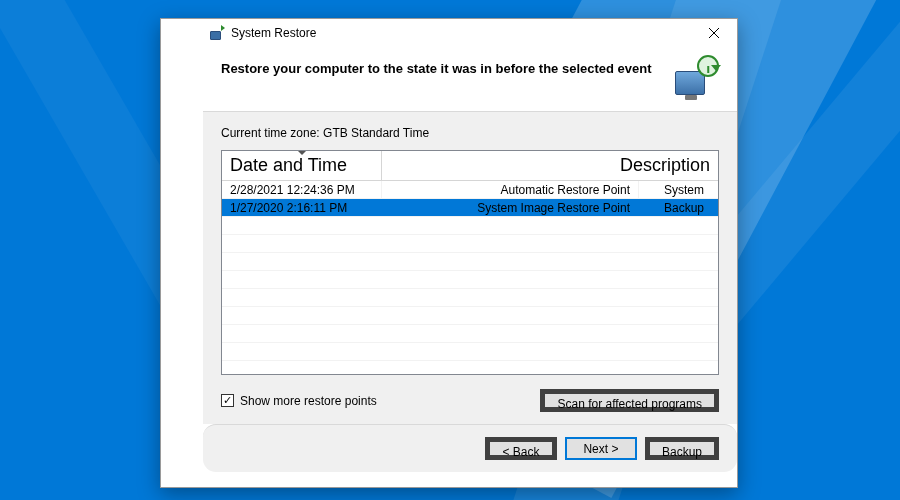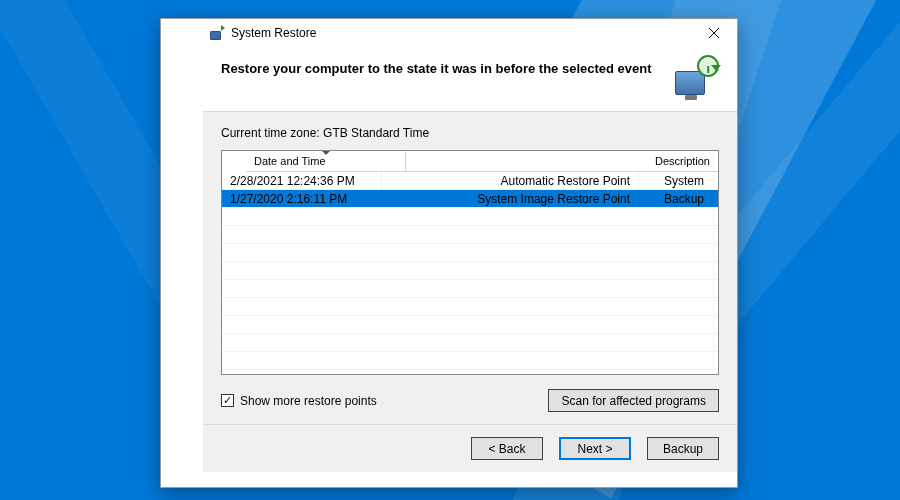--- a/index.html
+++ b/index.html
@@ -112,22 +112,21 @@
   .tz-line { font-size: 12px; margin-bottom: 10px; }
 
   .listview {
     background: #fff;
     border: 1px solid #828790;
     height: 225px;
     overflow: hidden;
   }
   .lv-header {
     display: flex;
-    font-size: 11px;
-    margin-left: 24px;
+    font-size: 18px;
   }
   .lv-header .col {
     padding: 4px 8px 4px 8px;
     border-right: 1px solid #d5d5d5;
     border-bottom: 1px solid #d5d5d5;
     background: #fff;
     position: relative;
   }
   .lv-header .col:last-child { border-right: none; flex:1; }
   .col-date { width: 160px; }
@@ -159,37 +158,37 @@
   }
   .check-label { display:flex; align-items:center; gap:6px; font-size:12px; }
   .checkbox {
     width:13px; height:13px; border:1px solid #333; background:#fff;
     display:flex; align-items:center; justify-content:center;
     font-size:11px; line-height:11px; color:#000;
   }
 
   .btn {
     background: #e1e1e1;
-    border: 1px solid #404040;
+    border: 5px solid #404040;
     padding: 3px 12px;
     font-size: 12px;
     font-family: inherit;
     min-width: 72px;
     height: 23px;
     cursor: pointer;
   }
   .btn.wide { min-width: 165px; }
   .btn.default { border: 1px solid #0078d7; box-shadow: inset 0 0 0 1px #0078d7; }
 
   
   .footer {
     border-top: 1px solid #d9d9d9;
     background: #f0f0f0;
     padding: 12px 18px;
-    display:flex; justify-content:flex-end; gap:16px;
+    display:flex; justify-content:flex-end; gap:8px;border-radius:13px;
   }
 </style>
 </head>
 <body>
 
 <div class="beam b1"></div>
 <div class="beam b2"></div>
 <div class="beam b3"></div>
 <div class="beam b4"></div>
 

